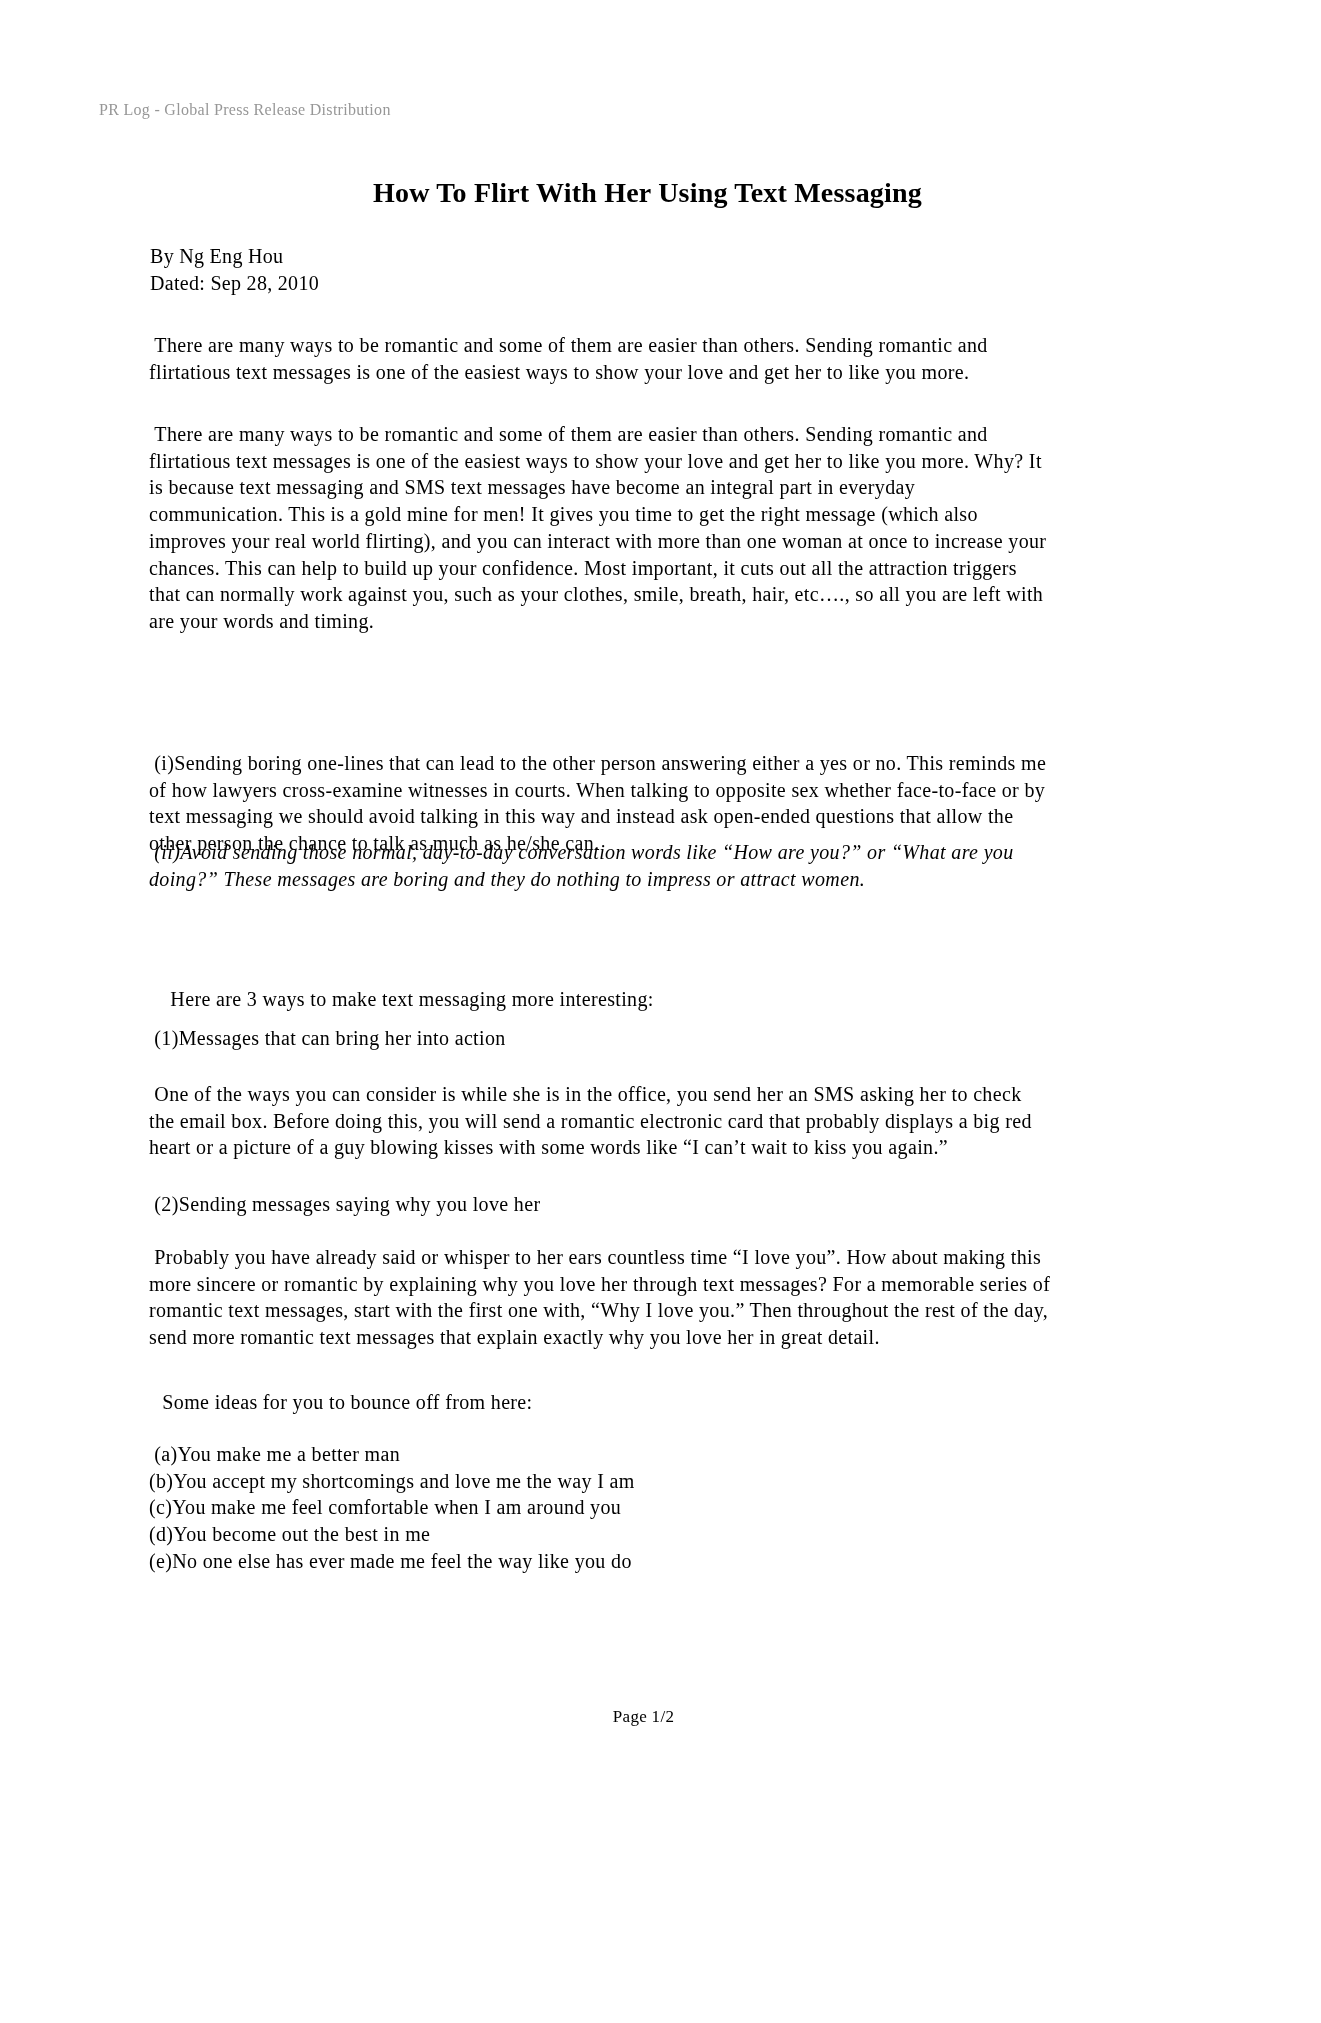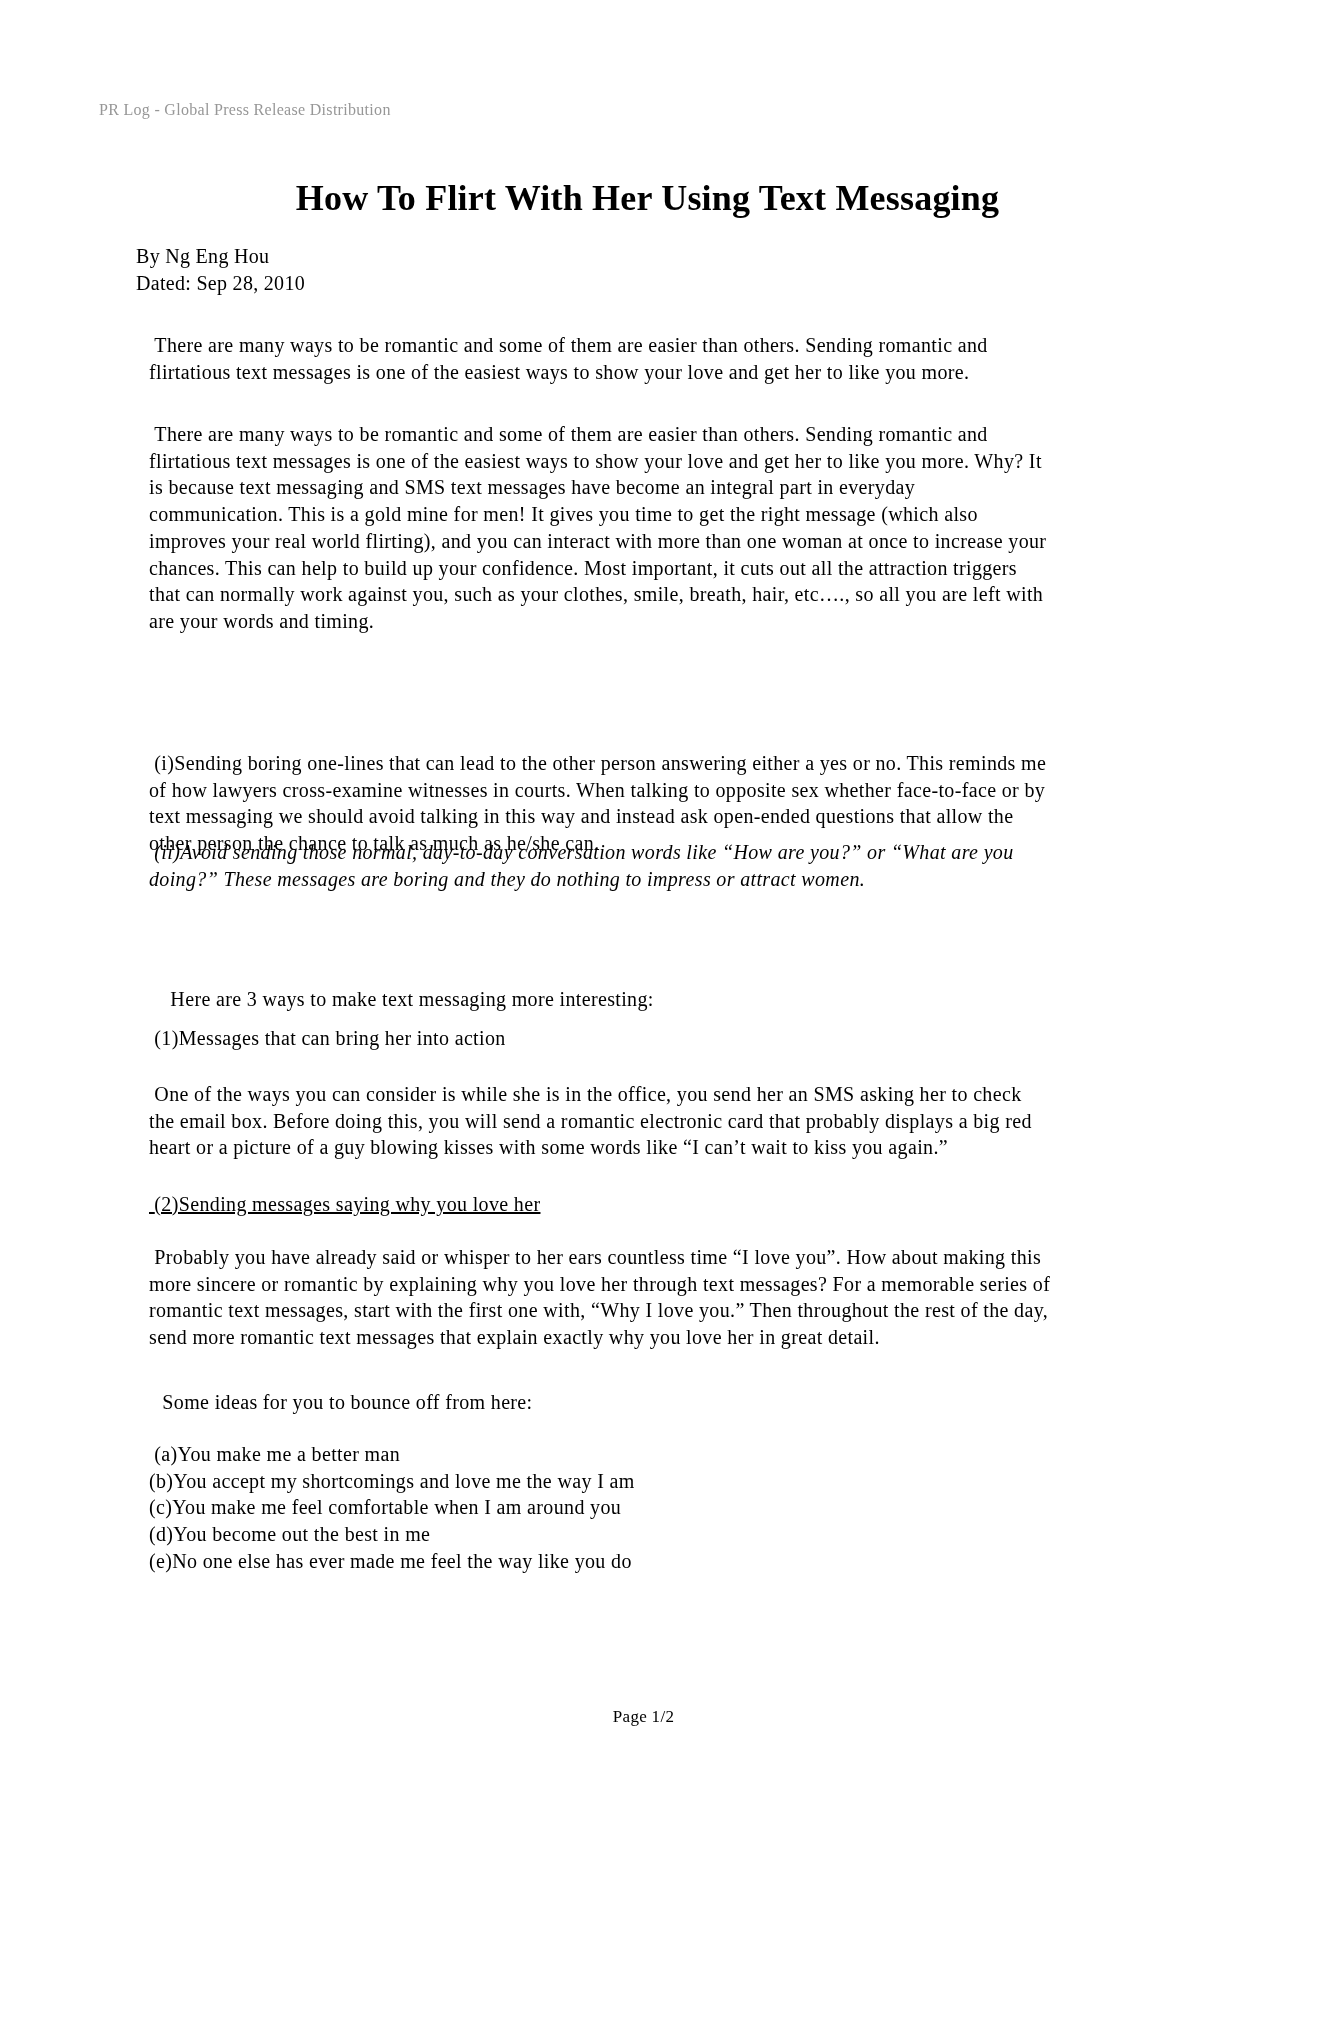--- a/index.html
+++ b/index.html
@@ -19,27 +19,27 @@
     font-size: 16px;
     color: #979797;
     letter-spacing: 0.3px;
   }
   .doc-title {
     position: absolute;
     left: 150px;
     top: 177px;
     width: 995px;
     text-align: center;
-    font-size: 36px;
+    font-size: 28px;
     font-weight: bold;
     letter-spacing: 0.2px;
   }
   .byline-block {
     position: absolute;
-    left: 136px;
+    left: 150px;
     top: 243px;
     font-size: 20px;
     line-height: 27px;
     letter-spacing: 0.3px;
   }
   .para {
     position: absolute;
     left: 149px;
     width: 1130px;
     font-size: 20px;
@@ -93,21 +93,21 @@
 of how lawyers cross-examine witnesses in courts. When talking to opposite sex whether face-to-face or by
 text messaging we should avoid talking in this way and instead ask open-ended questions that allow the
 other person the chance to talk as much as he/she can.</p>
   <p class="para p5" style="margin:0;"> (ii)Avoid sending those normal, day-to-day conversation words like “How are you?” or “What are you
 doing?” These messages are boring and they do nothing to impress or attract women.</p>
   <p class="para p6" style="margin:16px;"> Here are 3 ways to make text messaging more interesting:</p>
   <p class="para p7" style="margin:0;"> (1)Messages that can bring her into action</p>
   <p class="para p8" style="margin:0;"> One of the ways you can consider is while she is in the office, you send her an SMS asking her to check
 the email box. Before doing this, you will send a romantic electronic card that probably displays a big red
 heart or a picture of a guy blowing kisses with some words like “I can’t wait to kiss you again.”</p>
-  <p class="para p9" style="margin:0;text-decoration:underline;"> (2)Sending messages saying why you love her</p>
+  <p class="para p9" style="margin:0;"> (2)Sending messages saying why you love her</p>
   <p class="para p10" style="margin:0;"> Probably you have already said or whisper to her ears countless time “I love you”. How about making this
 more sincere or romantic by explaining why you love her through text messages? For a memorable series of
 romantic text messages, start with the first one with, “Why I love you.” Then throughout the rest of the day,
 send more romantic text messages that explain exactly why you love her in great detail.</p>
   <p class="para p11" style="margin:8px;"> Some ideas for you to bounce off from here:</p>
   <p class="para p12" style="margin:0;"> (a)You make me a better man
 (b)You accept my shortcomings and love me the way I am
 (c)You make me feel comfortable when I am around you
 (d)You become out the best in me
 (e)No one else has ever made me feel the way like you do</p>

